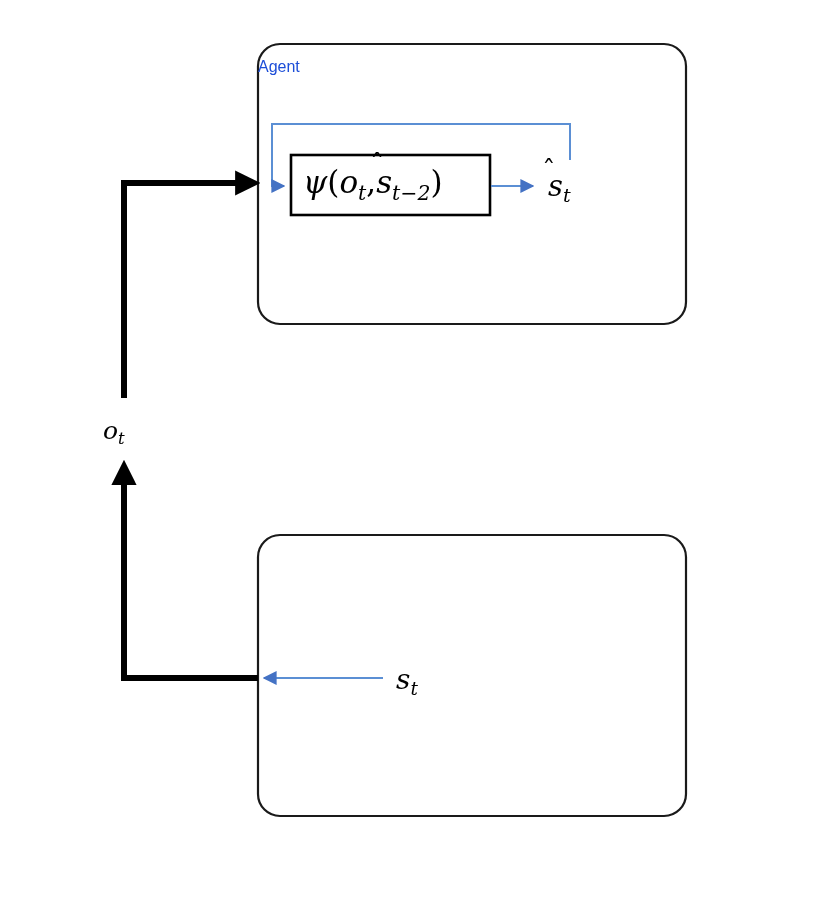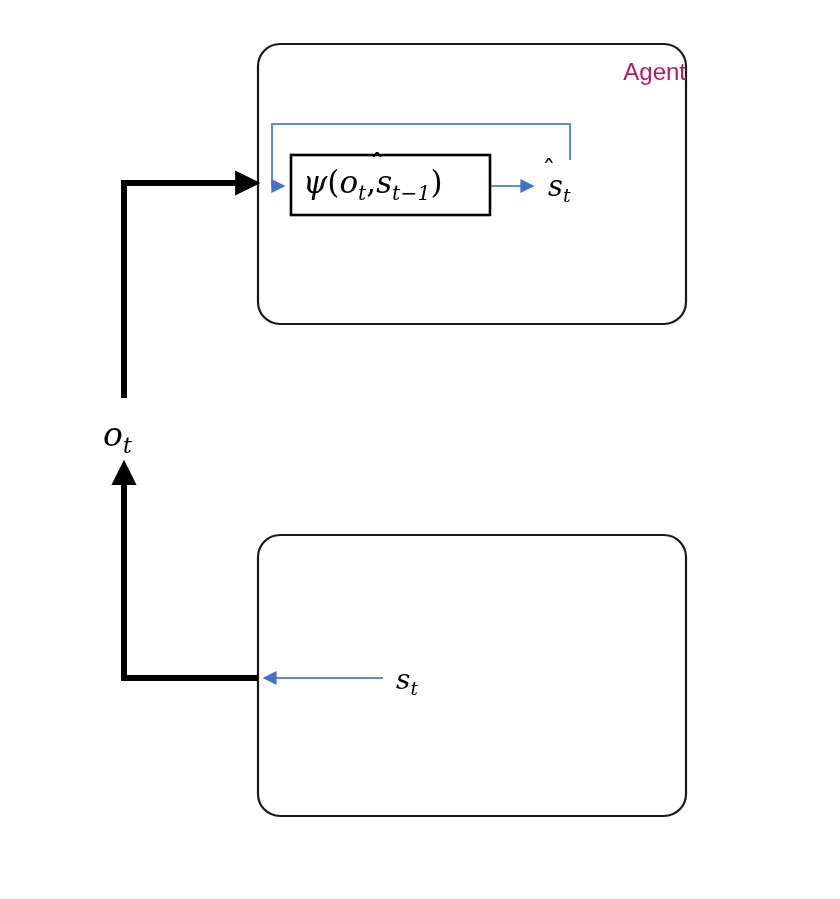--- a/index.html
+++ b/index.html
@@ -20,24 +20,24 @@
   svg.layer {
     position: absolute;
     left: 0;
     top: 0;
     width: 840px;
     height: 899px;
   }
   .box-label {
     position: absolute;
     font-family: "Liberation Sans", sans-serif;
-    font-size: 24px;
-    color: #be185d;
+    font-size: 16px;
+    color: #1d4ed8;
     white-space: nowrap;
-    text-align: right;
+    text-align: left;
   }
   .math {
     position: absolute;
     font-family: "DejaVu Serif", "Liberation Serif", serif;
     font-style: italic;
     color: #000000;
     white-space: nowrap;
     line-height: 1;
   }
   .math .sub {
@@ -69,21 +69,21 @@
     font-size: 29px;
     left: 548px;
     top: 172px;
   }
   #s-t-env {
     font-size: 28px;
     left: 396px;
     top: 666px;
   }
   #o-t-label {
-    font-size: 33px;
+    font-size: 25px;
     left: 103px;
     top: 418px;
   }
   #agent-title {
     left: 258px;
     top: 58px;
     width: 428px;
   }
   #env-title {
     left: 258px;
@@ -120,21 +120,21 @@
 
     <path d="M 258 678 L 124 678 L 124 466" fill="none" stroke="#000000" stroke-width="6" stroke-linecap="butt" stroke-linejoin="miter" marker-end="url(#arrow-black)"></path>
 
     <path d="M 124 398 L 124 183 L 254 183" fill="none" stroke="#000000" stroke-width="6" stroke-linecap="butt" stroke-linejoin="miter" marker-end="url(#arrow-black)"></path>
   </svg>
 
   <div class="box-label" id="agent-title">Agent</div>
 
 
   <div class="math" id="formula">
-    <span>ψ</span><span class="up">(</span><span>o</span><span class="sub">t</span><span class="up">,</span><span class="hat-wrap"><span class="hat">̂</span><span>s</span></span><span class="sub">t−1</span><span class="up">)</span>
+    <span>ψ</span><span class="up">(</span><span>o</span><span class="sub">t</span><span class="up">,</span><span class="hat-wrap"><span class="hat">̂</span><span>s</span></span><span class="sub">t−2</span><span class="up">)</span>
   </div>
 
   <div class="math" id="s-hat-out">
     <span class="hat-wrap"><span class="hat">̂</span><span>s</span></span><span class="sub">t</span>
   </div>
 
   <div class="math" id="s-t-env">
     <span>s</span><span class="sub">t</span>
   </div>
 

